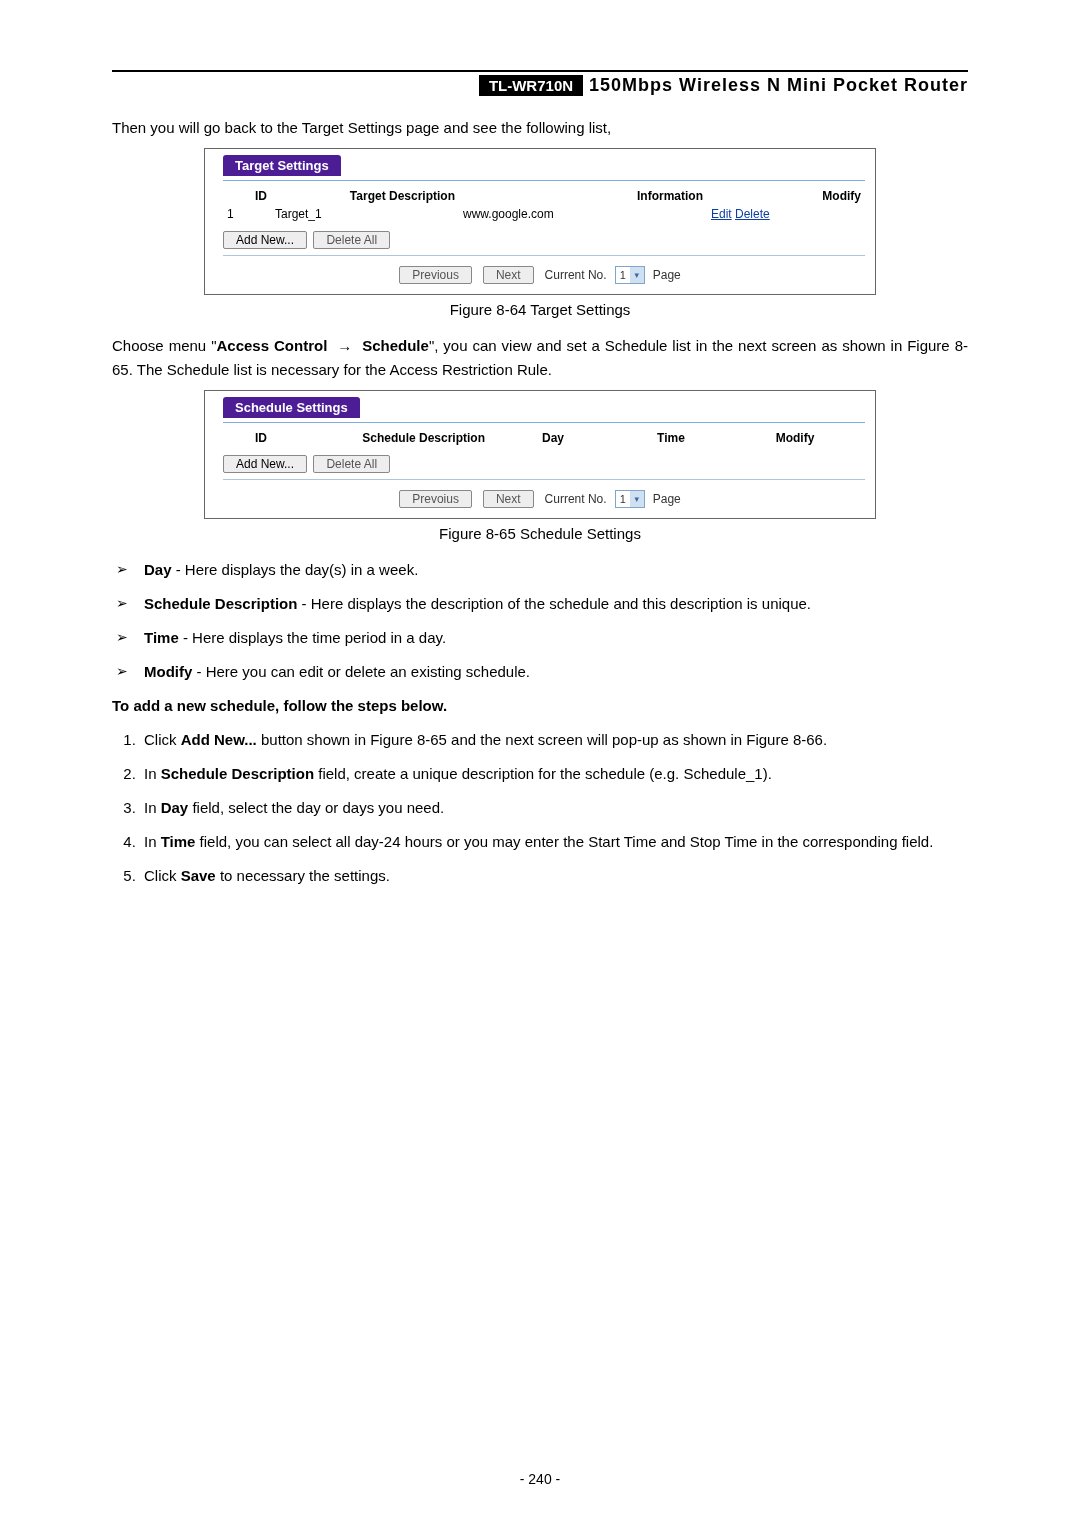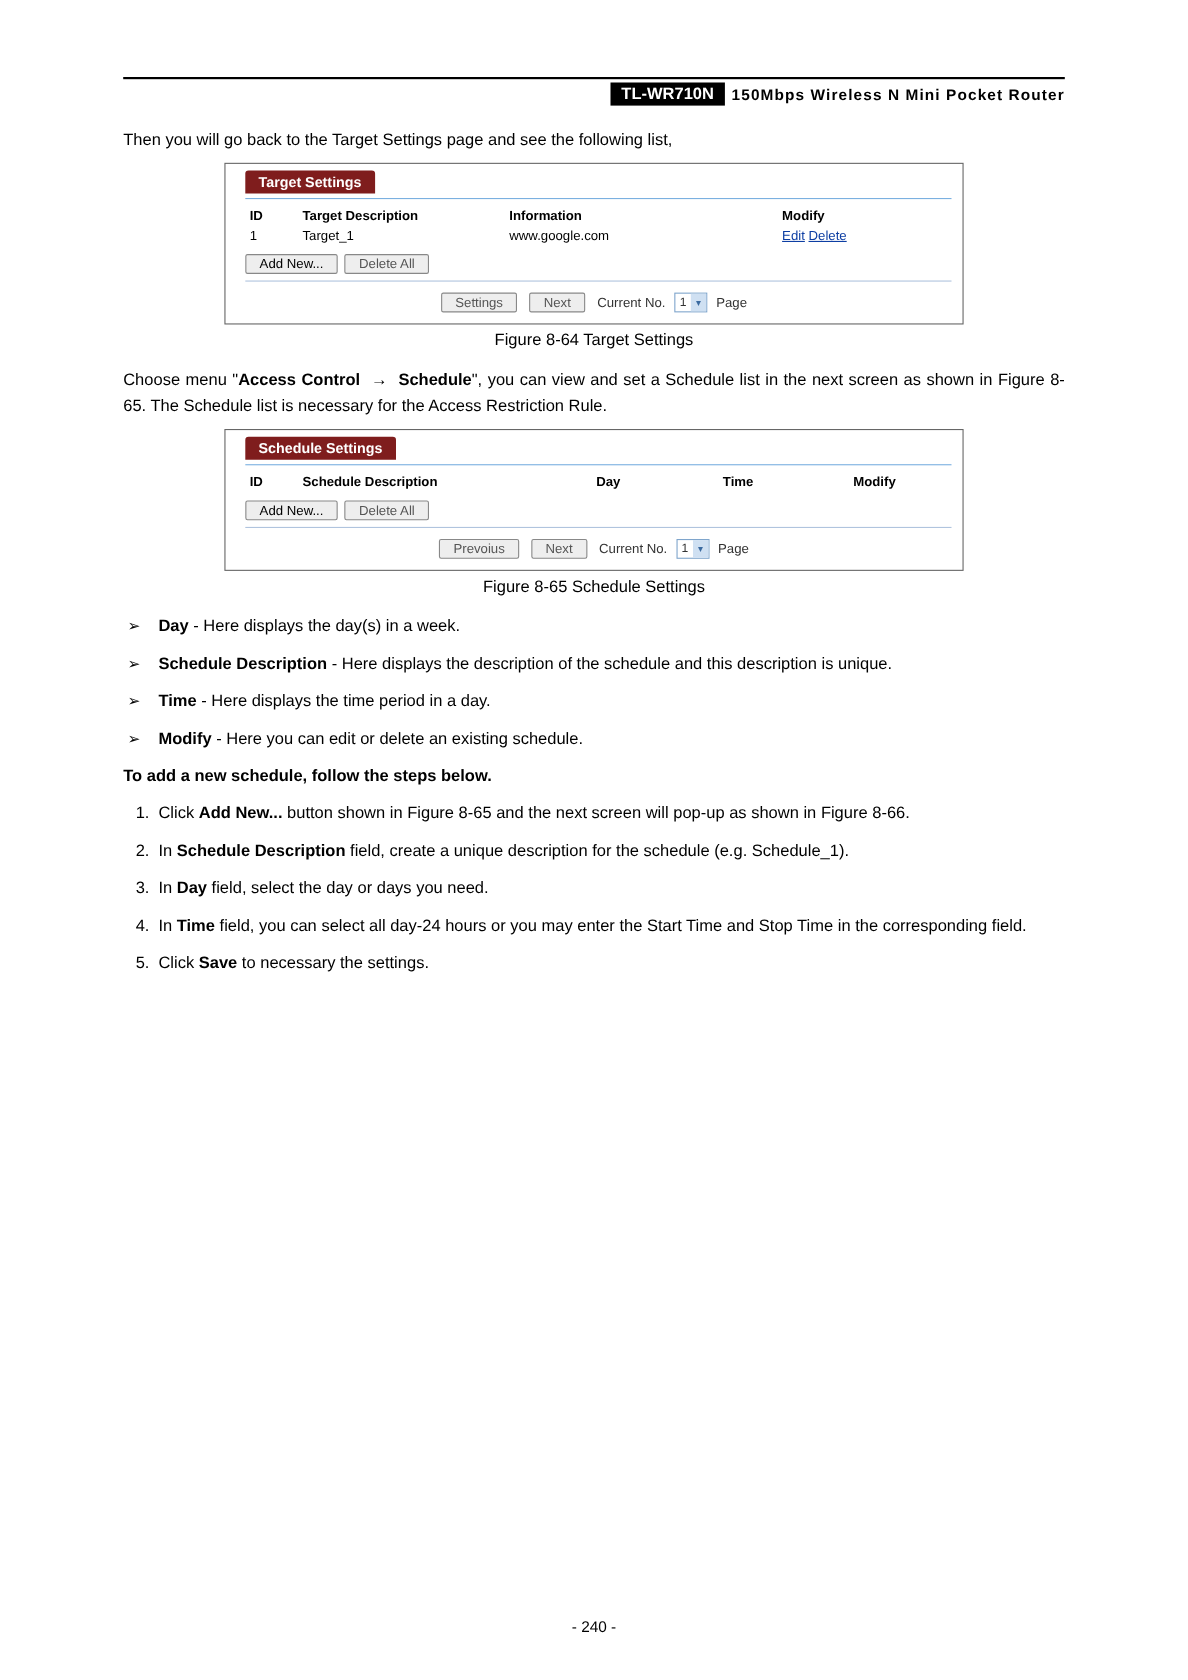--- a/index.html
+++ b/index.html
@@ -35,21 +35,21 @@
     font-weight: bold;
     padding: 2px 10px;
     margin-right: 6px;
     font-size: 15px;
   }
   .hdr .title {
     background: #fff;
     color: #000;
     font-weight: bold;
     letter-spacing: 1px;
-    font-size: 14px;
+    font-size: 18px;
   }
   p { margin: 8px 0; line-height: 1.6; }
   .just { text-align: justify; }
   b { font-weight: bold; }
   .arrow-sym { font-weight: bold; }
   .fig-caption {
     text-align: center;
     margin: 6px 0 16px 0;
     font-size: 15px;
   }
@@ -64,21 +64,21 @@
     margin: 8px auto 4px auto;
     border: 1px solid #666;
     font-family: Tahoma, Arial, sans-serif;
     font-size: 12px;
     color: #000;
   }
   .shot-inner {
     margin: 6px 10px 4px 18px;
   }
   .panel-title {
-    background: #7f1d1d;
+    background: #4c1d95;
     color: #fff;
     font-weight: bold;
     padding: 3px 12px;
     display: inline-block;
     border-radius: 3px 3px 0 0;
     font-size: 13px;
   }
   .light-rule {
     border-top: 1px solid #7bb0e0;
     margin: 4px 0 0 0;
@@ -86,21 +86,21 @@
   .shot-divider {
     border-top: 1px solid #b0c4de;
     margin: 0 10px 2px 18px;
   }
   .stable {
     width: 100%;
     border-collapse: collapse;
     margin: 6px 0;
   }
   .stable th {
-    text-align: left;
+    text-align: right;
     font-weight: bold;
     font-size: 12px;
     padding: 2px 4px;
   }
   .stable td {
     font-size: 12px;
     padding: 2px 4px;
   }
   .slink { color: #0d3ea3; text-decoration: underline; cursor: pointer; }
   .btn {
@@ -216,21 +216,21 @@
         </tr>
       </tbody>
         </table>
       <div>
         <span class="btn btn-active">Add New...</span>
         <span class="btn">Delete All</span>
       </div>
     </div>
     <div class="shot-divider"></div>
     <div class="pager-row">
-      <span class="btn">Settings</span>
+      <span class="btn">Previous</span>
       <span class="btn">Next</span>
       <span>Current No.</span>
       <span class="dd">
         <span class="v">1</span>
         <span class="caret">▾</span>
       </span>
       <span>Page</span>
     </div>
   </div>
   <div class="fig-caption">Figure 8-64    Target Settings</div>

